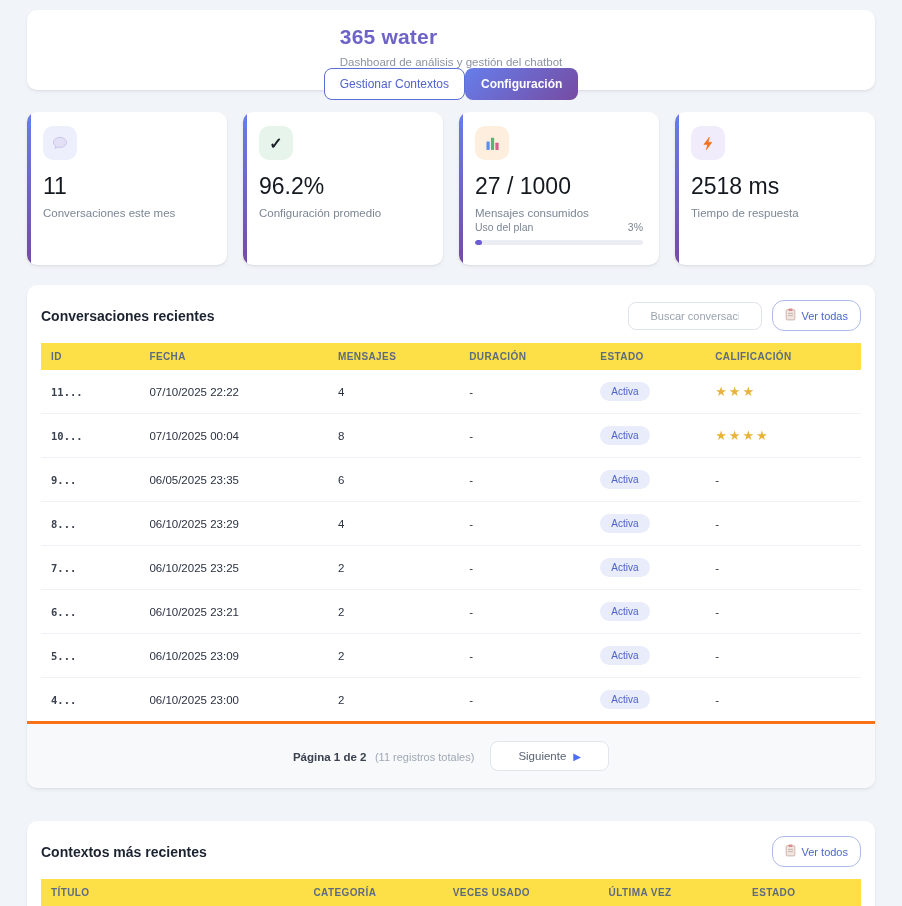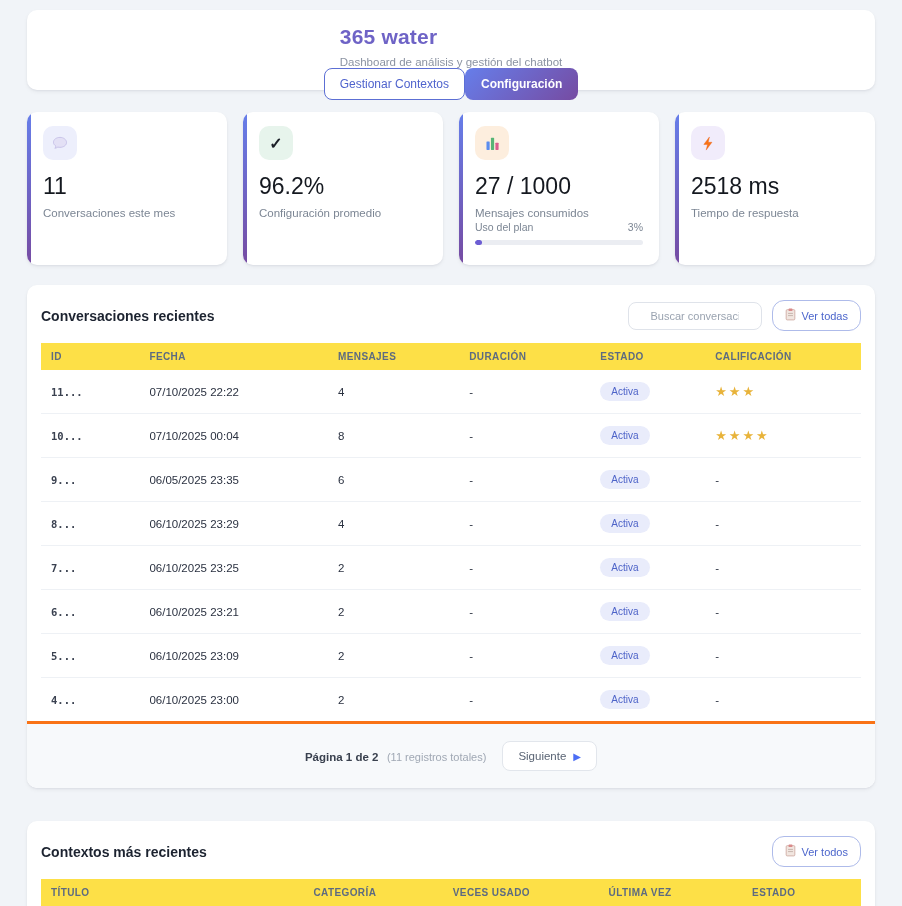--- a/index.html
+++ b/index.html
@@ -118,21 +118,21 @@
 
   .table-footer {
     margin-top:0; background:#f7f9fb; border-top:3px solid #f97316;
     display:flex; justify-content:center; align-items:center; gap:16px;
     padding:17px 0; border-radius:0 0 10px 10px;
   }
   .page-label { font-size:11.5px; color:#39404e; font-weight:700; }
   .records-label { font-size:11px; color:#a0a8b4; font-weight:400; margin-left:4px; }
   .btn-next {
     background:#fff; border:1px solid #e2e6ec; border-radius:8px;
-    padding:8px 15px; font-size:11.5px; color:#5a6474;
+    padding:8px 27px; font-size:11.5px; color:#5a6474;
     display:inline-flex; align-items:center; gap:7px;
   }
   .next-arrow { color:#4c6ef5; font-size:10px; }
 </style>
 </head>
 <body>
 
 <div class="container">
 
   <div class="panel header-panel">

